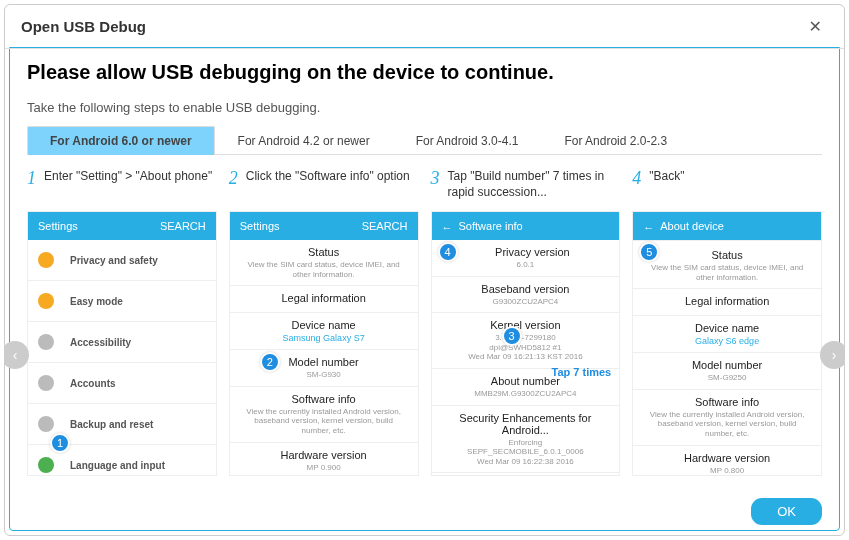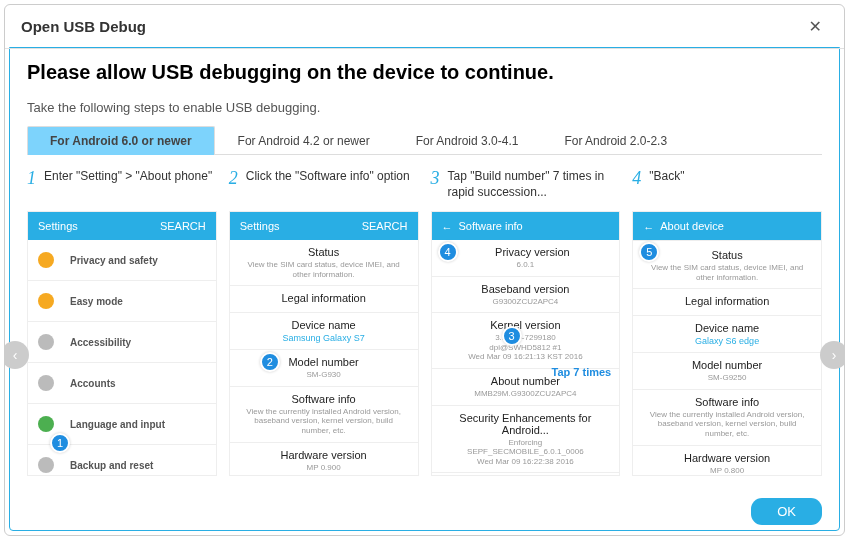--- a/index.html
+++ b/index.html
@@ -82,26 +82,26 @@
             </div>
           <div class="row">
               <span class="ico grey"></span>
               <span>Accessibility</span>
             </div>
           <div class="row">
               <span class="ico grey"></span>
               <span>Accounts</span>
             </div>
           <div class="row">
+              <span class="ico grey"></span>
+              <span>Backup and reset</span>
+            </div>
+          <div class="row">
               <span class="ico"></span>
               <span>Language and input</span>
-            </div>
-          <div class="row">
-              <span class="ico grey"></span>
-              <span>Backup and reset</span>
             </div>
           <div class="row">
               <span class="ico"></span>
               <span>Battery</span>
             </div>
           <div class="row">
               <span class="ico"></span>
               <span>Storage</span>
             </div>
 

